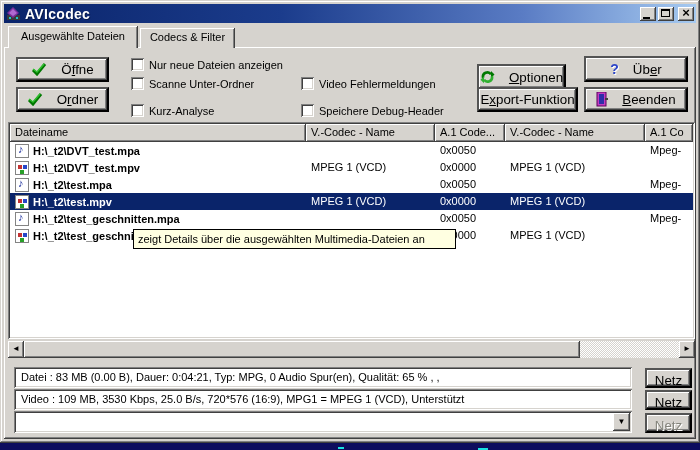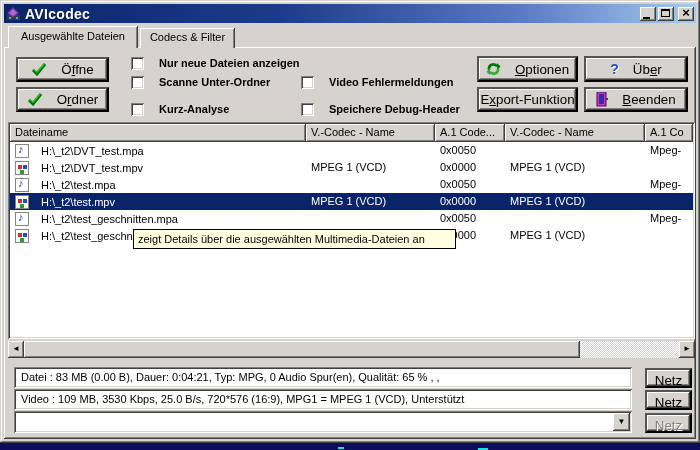--- a/index.html
+++ b/index.html
@@ -26,42 +26,42 @@
   .tab.active { left:8px; top:26px; width:130px; height:22px; padding-top:4px; z-index:3; }
   .tab.inactive { left:140px; top:28px; width:95px; height:20px; padding-top:3px; z-index:1; }
 
   .panel { position:absolute; left:4px; top:47px; right:4px; bottom:4px;
     background:#d6d3ce; box-shadow: inset -1px -1px 0 #404040, inset 1px 1px 0 #fff, inset -2px -2px 0 #808080, inset 2px 2px 0 #d6d3ce; }
 
   .btn { position:absolute; display:flex; align-items:center; justify-content:center; gap:14px;
     background:#d6d3ce; box-shadow: inset -1px -1px 0 #404040, inset 1px 1px 0 #fff, inset -2px -2px 0 #808080, inset 2px 2px 0 #d6d3ce; }
   #btn-open  { left:16px; top:57px; width:93px; height:25px; }
   #btn-folder{ left:16px; top:87px; width:93px; height:25px; }
-  #btn-options{ left:477px; top:56px; width:101px; height:26px; }
+  #btn-options{ left:477px; top:64px; width:89px; height:26px; }
   #btn-about  { left:584px; top:56px; width:104px; height:26px; }
   #btn-export { left:477px; top:87px; width:101px; height:25px; }
   #btn-quit   { left:584px; top:87px; width:104px; height:25px; }
   .qmark { color:#2e46c8; font-weight:bold; font-size:14px; text-shadow:1px 1px 0 #fff; }
 
-  .cb { position:absolute; height:15px; display:flex; align-items:flex-start; gap:15px;font-weight:bold; }
+  .cb { position:absolute; height:15px; display:flex; align-items:center; gap:5px; }
   .cb .box { width:13px; height:13px; background:#fff; flex:0 0 13px;
     box-shadow: inset 1px 1px 0 #808080, inset -1px -1px 0 #fff, inset 2px 2px 0 #404040, inset -2px -2px 0 #d6d3ce; }
   .cb1 { left:131px; } .cb2 { left:301px; }
   .cbr1 { top:57px; } .cbr2 { top:76px; } .cbr3 { top:103px; }
 
   .listview { position:absolute; left:8px; top:122px; width:687px; height:217px; background:#fff;
     box-shadow: inset 1px 1px 0 #808080, inset -1px -1px 0 #fff, inset 2px 2px 0 #404040, inset -2px -2px 0 #d6d3ce;
     overflow:hidden; padding:2px; }
   .lv-grid { display:grid; grid-template-columns:296px 129px 70px 140px 1fr; }
   .lv-head .cell { height:18px; padding:2px 0 0 5px; background:#d6d3ce; white-space:nowrap; overflow:hidden;
     box-shadow: inset -1px -1px 0 #404040, inset 1px 1px 0 #fff, inset -2px -2px 0 #808080; }
   .lv-row { height:17px; }
   .lv-row .cell { padding:2px 0 0 5px; white-space:nowrap; overflow:hidden; }
   .lv-row.selected { background:#0a246a; color:#fff; }
-  .name-cell { display:flex; align-items:center; gap:12px; padding-top:0 !important; }
+  .name-cell { display:flex; align-items:center; gap:4px; padding-top:0 !important;font-weight:bold; }
   .ficon { width:14px; height:14px; flex:0 0 14px; position:relative; background:#fff; border:1px solid #848484; }
   .ficon.audio::after { content:"♪"; position:absolute; left:2px; top:-2px; font-size:11px; color:#1c2e9c; }
   .ficon.video::after { content:""; position:absolute; left:2px; top:3px; width:4px; height:4px; background:#c43232;
     box-shadow:5px 0 0 #2846c8, 2px 5px 0 #28a028; }
 
   .hscroll { position:absolute; left:8px; top:341px; width:687px; height:17px;
     background:#ece9e4; background-image:repeating-conic-gradient(#fff 0% 25%, #d6d3ce 0% 50%); background-size:2px 2px; }
   .sb-btn { position:absolute; top:0; width:16px; height:17px; text-align:center; font-size:8px; line-height:16px;
     background:#d6d3ce; box-shadow: inset -1px -1px 0 #404040, inset 1px 1px 0 #fff, inset -2px -2px 0 #808080, inset 2px 2px 0 #d6d3ce; }
   .sb-left { left:0; } .sb-right { right:0; }

